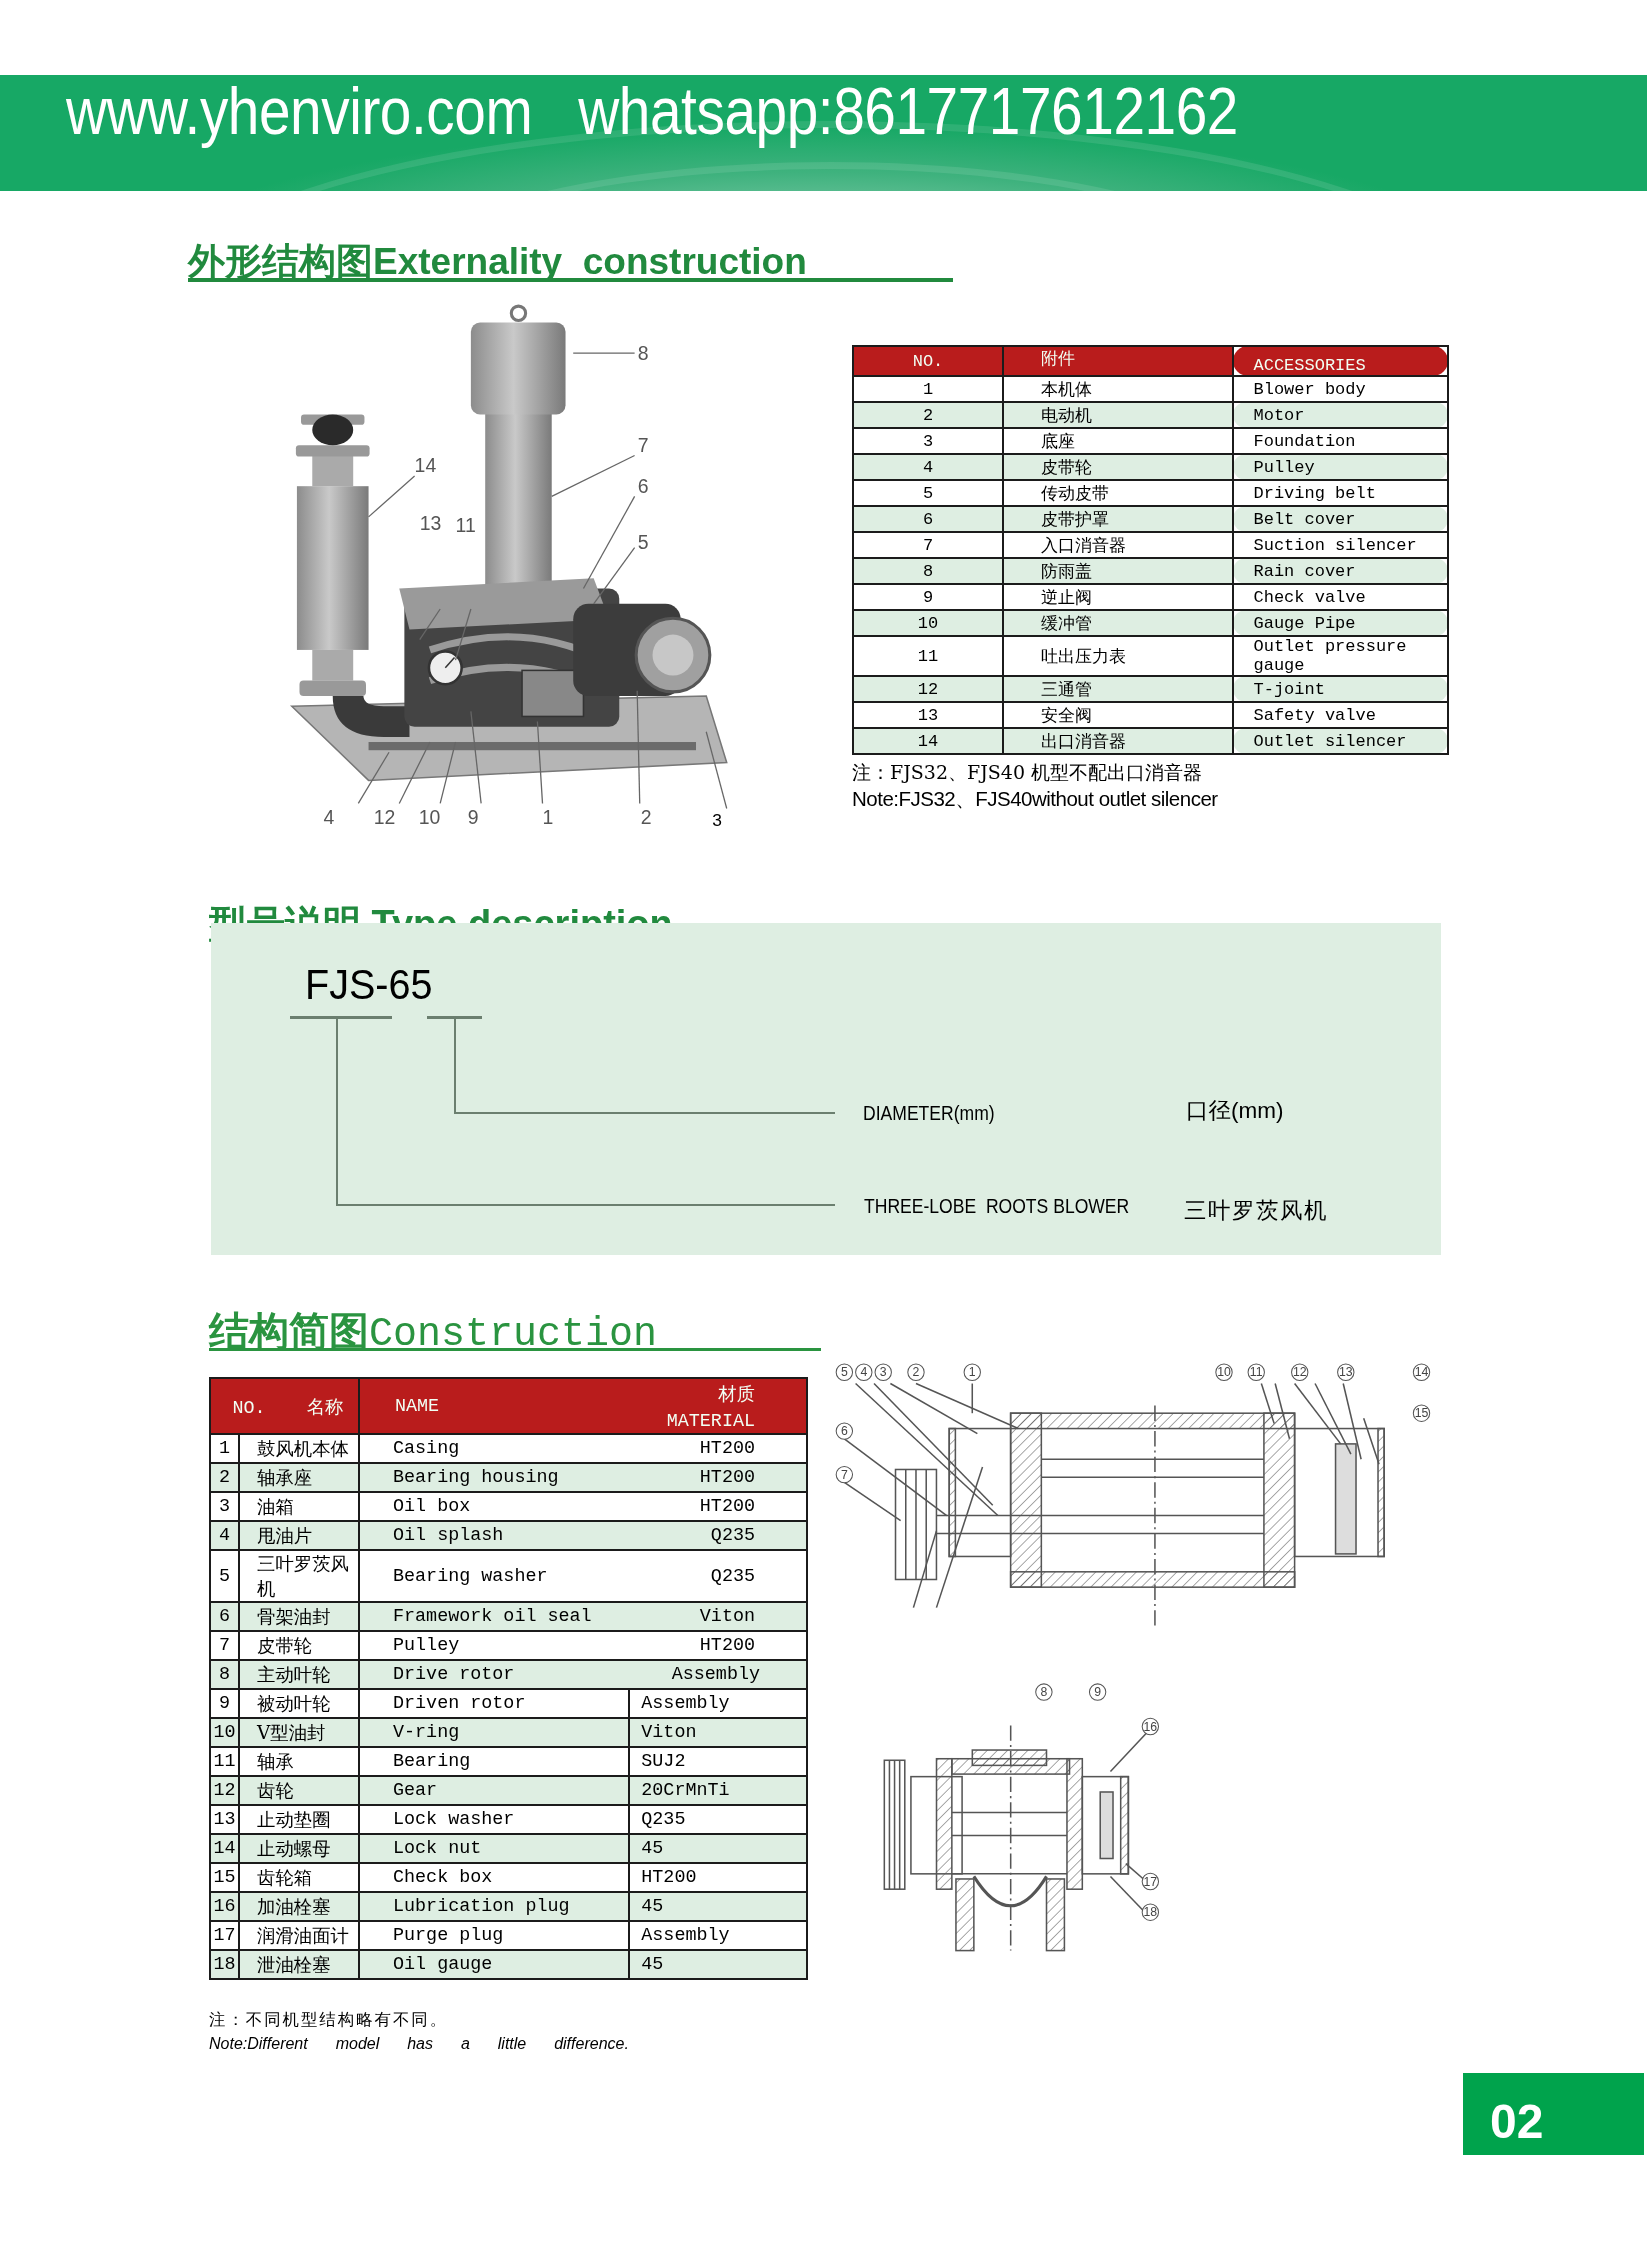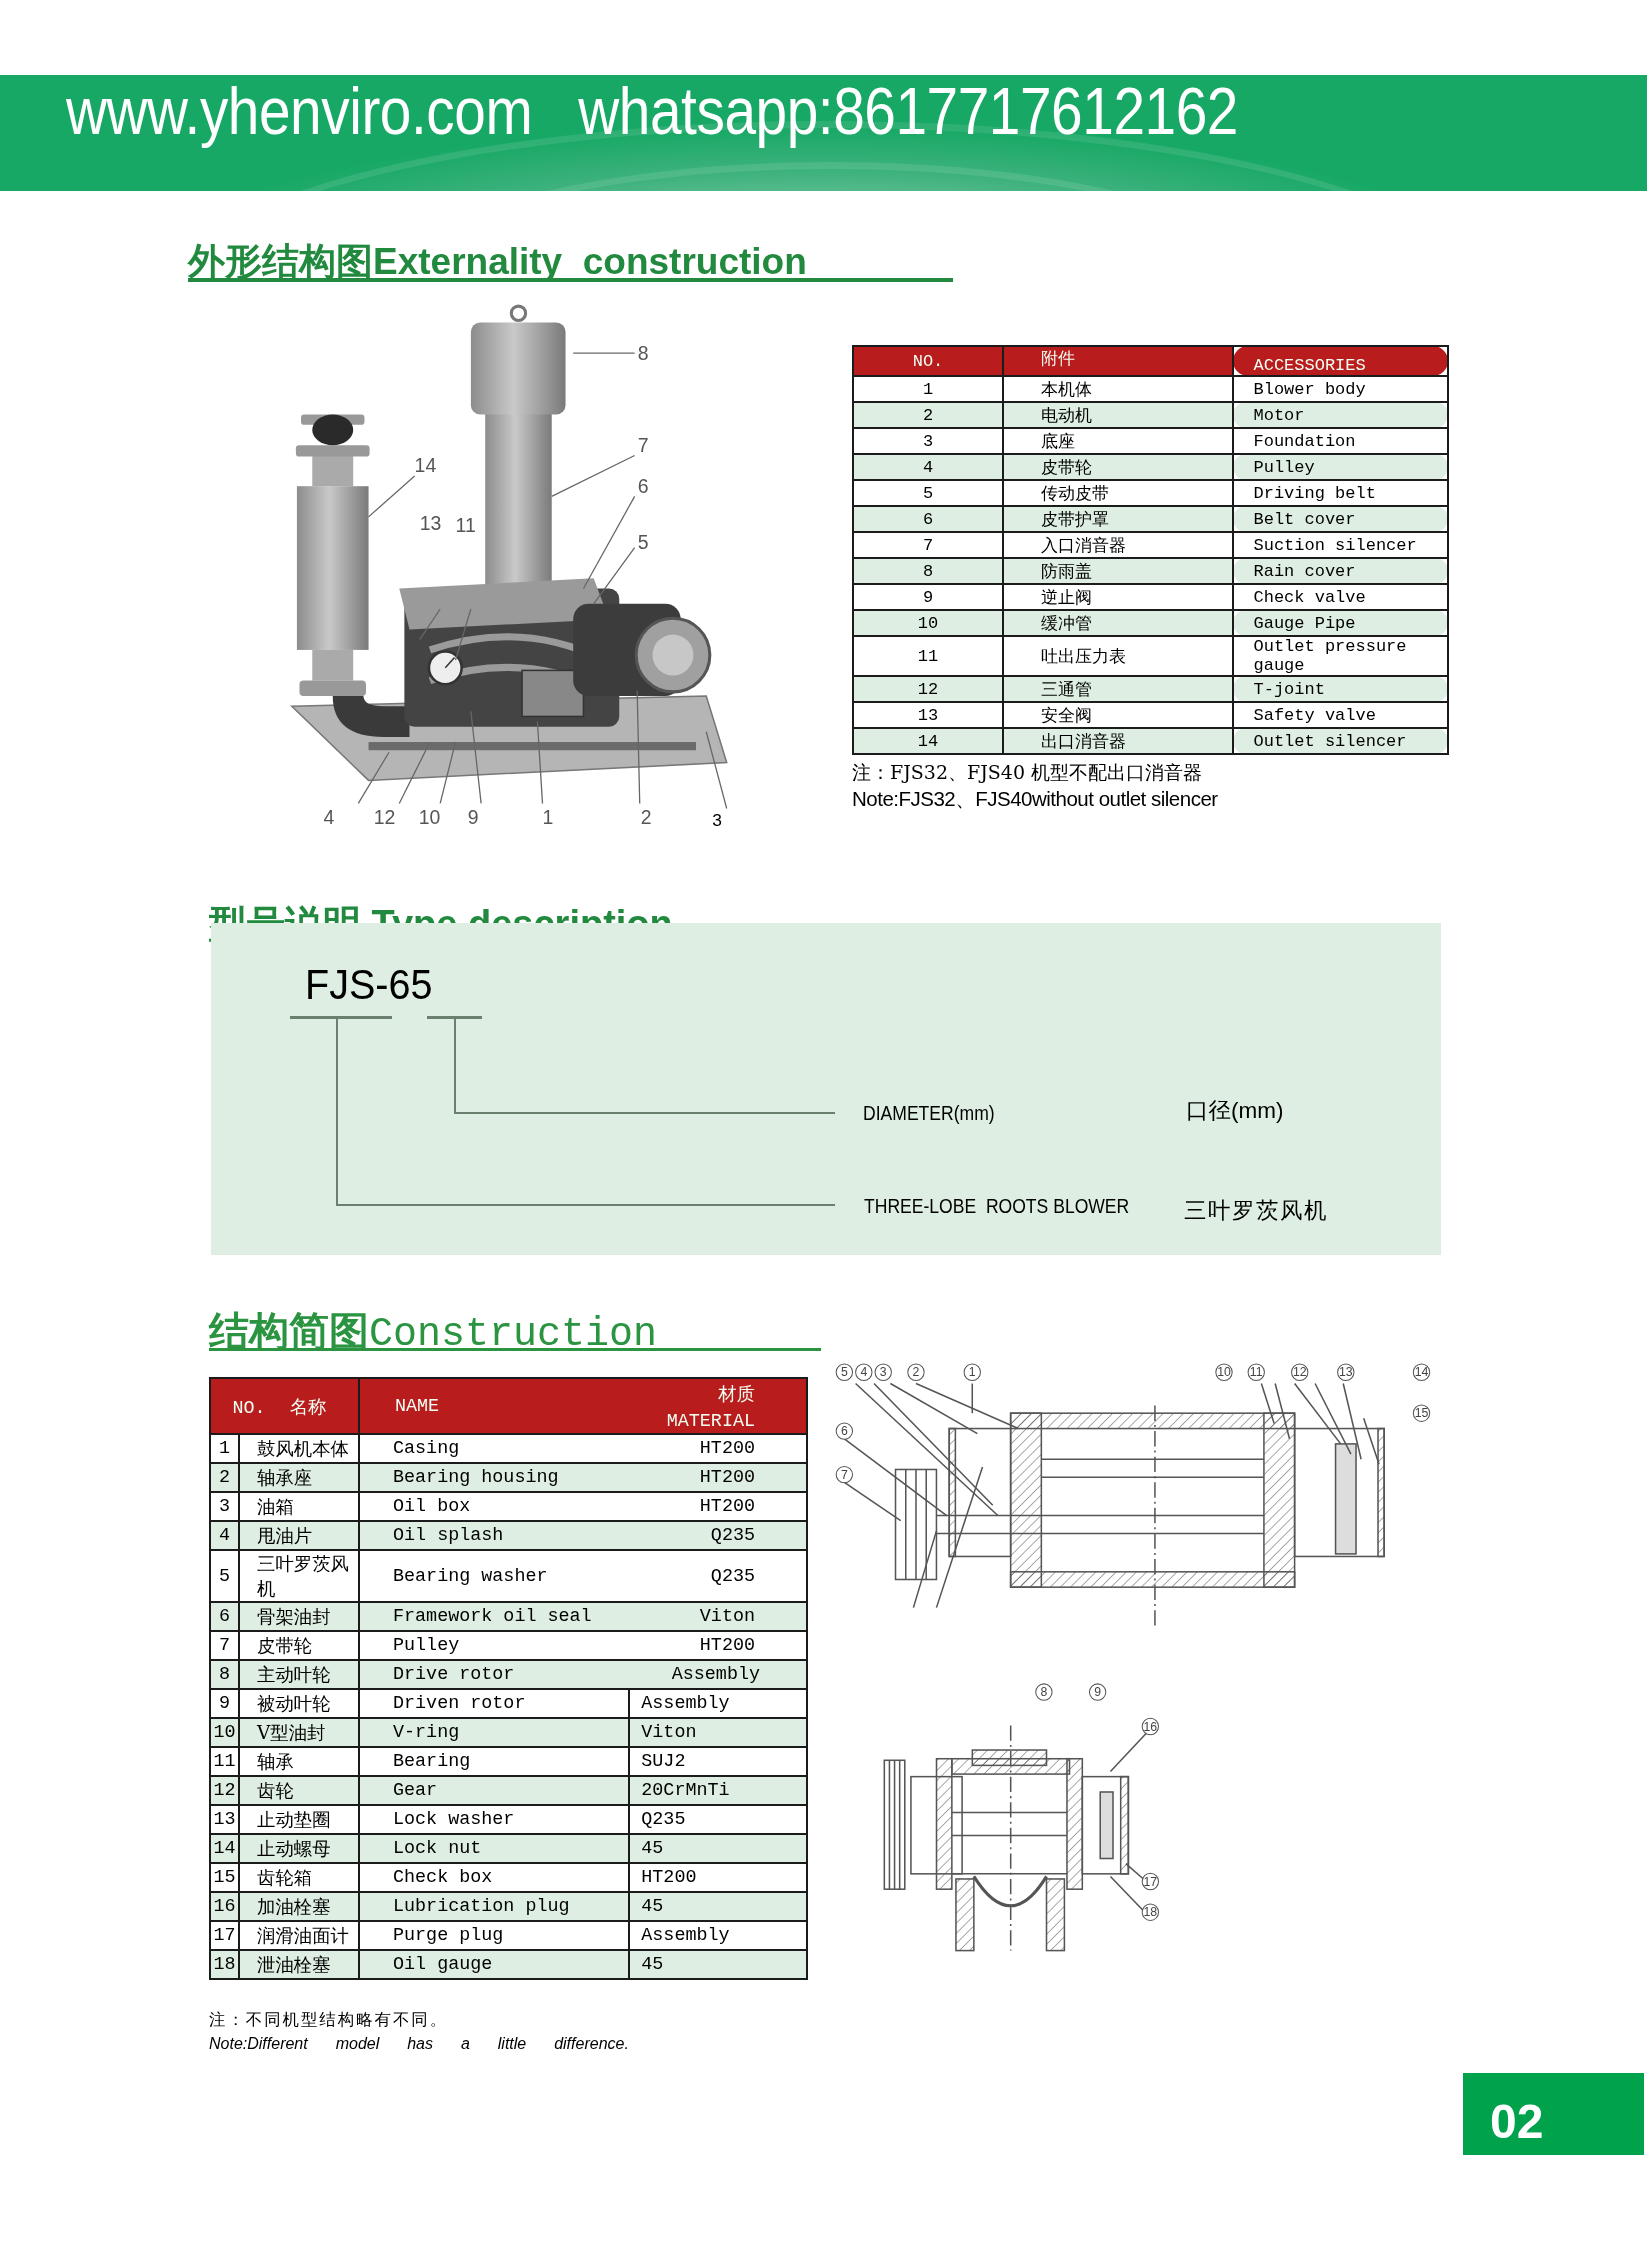--- a/index.html
+++ b/index.html
@@ -259,21 +259,21 @@
 <div class="abs sec-title sec3">
   <span class="sec3-zh">结构简图</span><span>Construction</span>
 </div>
 <div class="abs sec3-line"></div>
 
 <table class="con">
   <thead>
     <tr class="hdr">
       <th class="h1" colspan="2" style="text-align:left;padding-left:21.5px;border-right:2px solid #1b1b1b;">
         <span>NO.</span>
-        <span style="margin-left:13px;font-family:'DejaVu Serif',serif;">名称</span>
+        <span style="margin-left:30px;font-family:'DejaVu Serif',serif;">名称</span>
       </th>
       <th class="h1" colspan="2" style="position:relative;text-align:left;padding-left:35px;">
         <span>NAME</span>
         <span style="position:absolute;right:51px;top:2px;font-family:'DejaVu Serif',serif;">材质</span>
         <span style="position:absolute;right:51px;bottom:1px;">MATERIAL</span>
       </th>
     </tr>
   </thead>
   <tbody>
     <tr class="wht">

